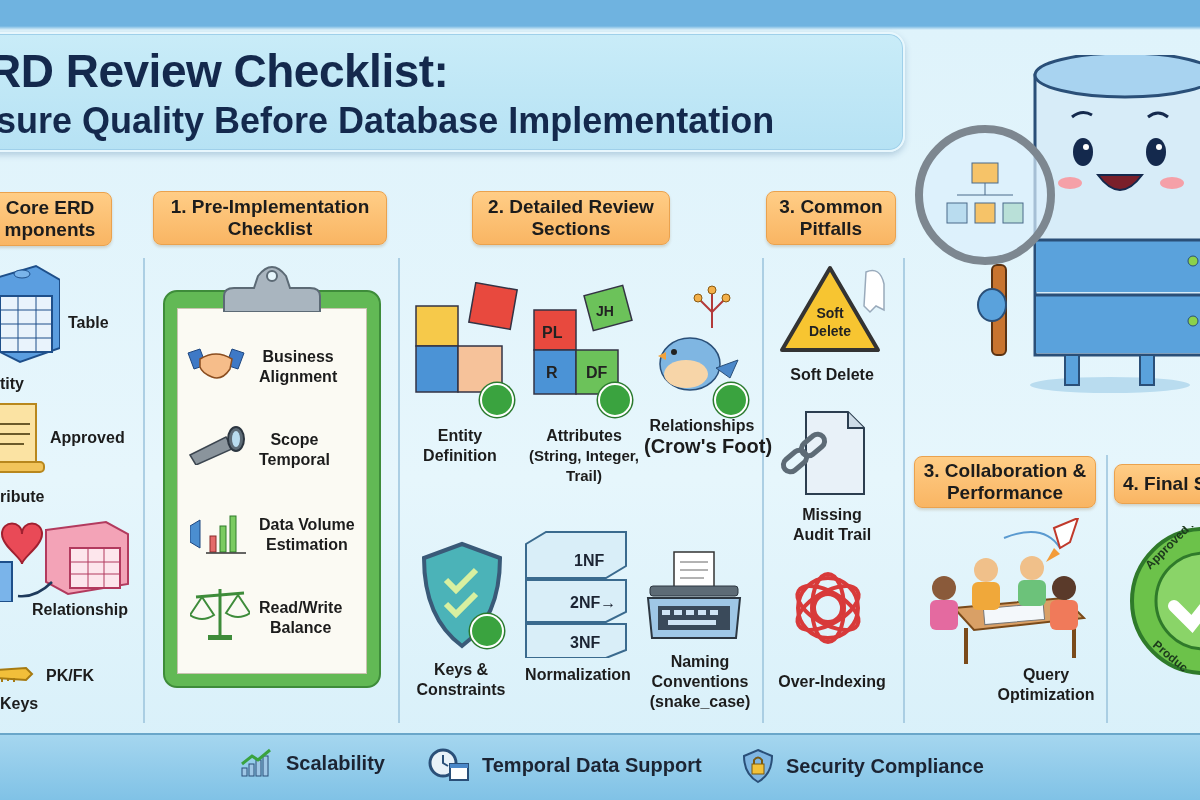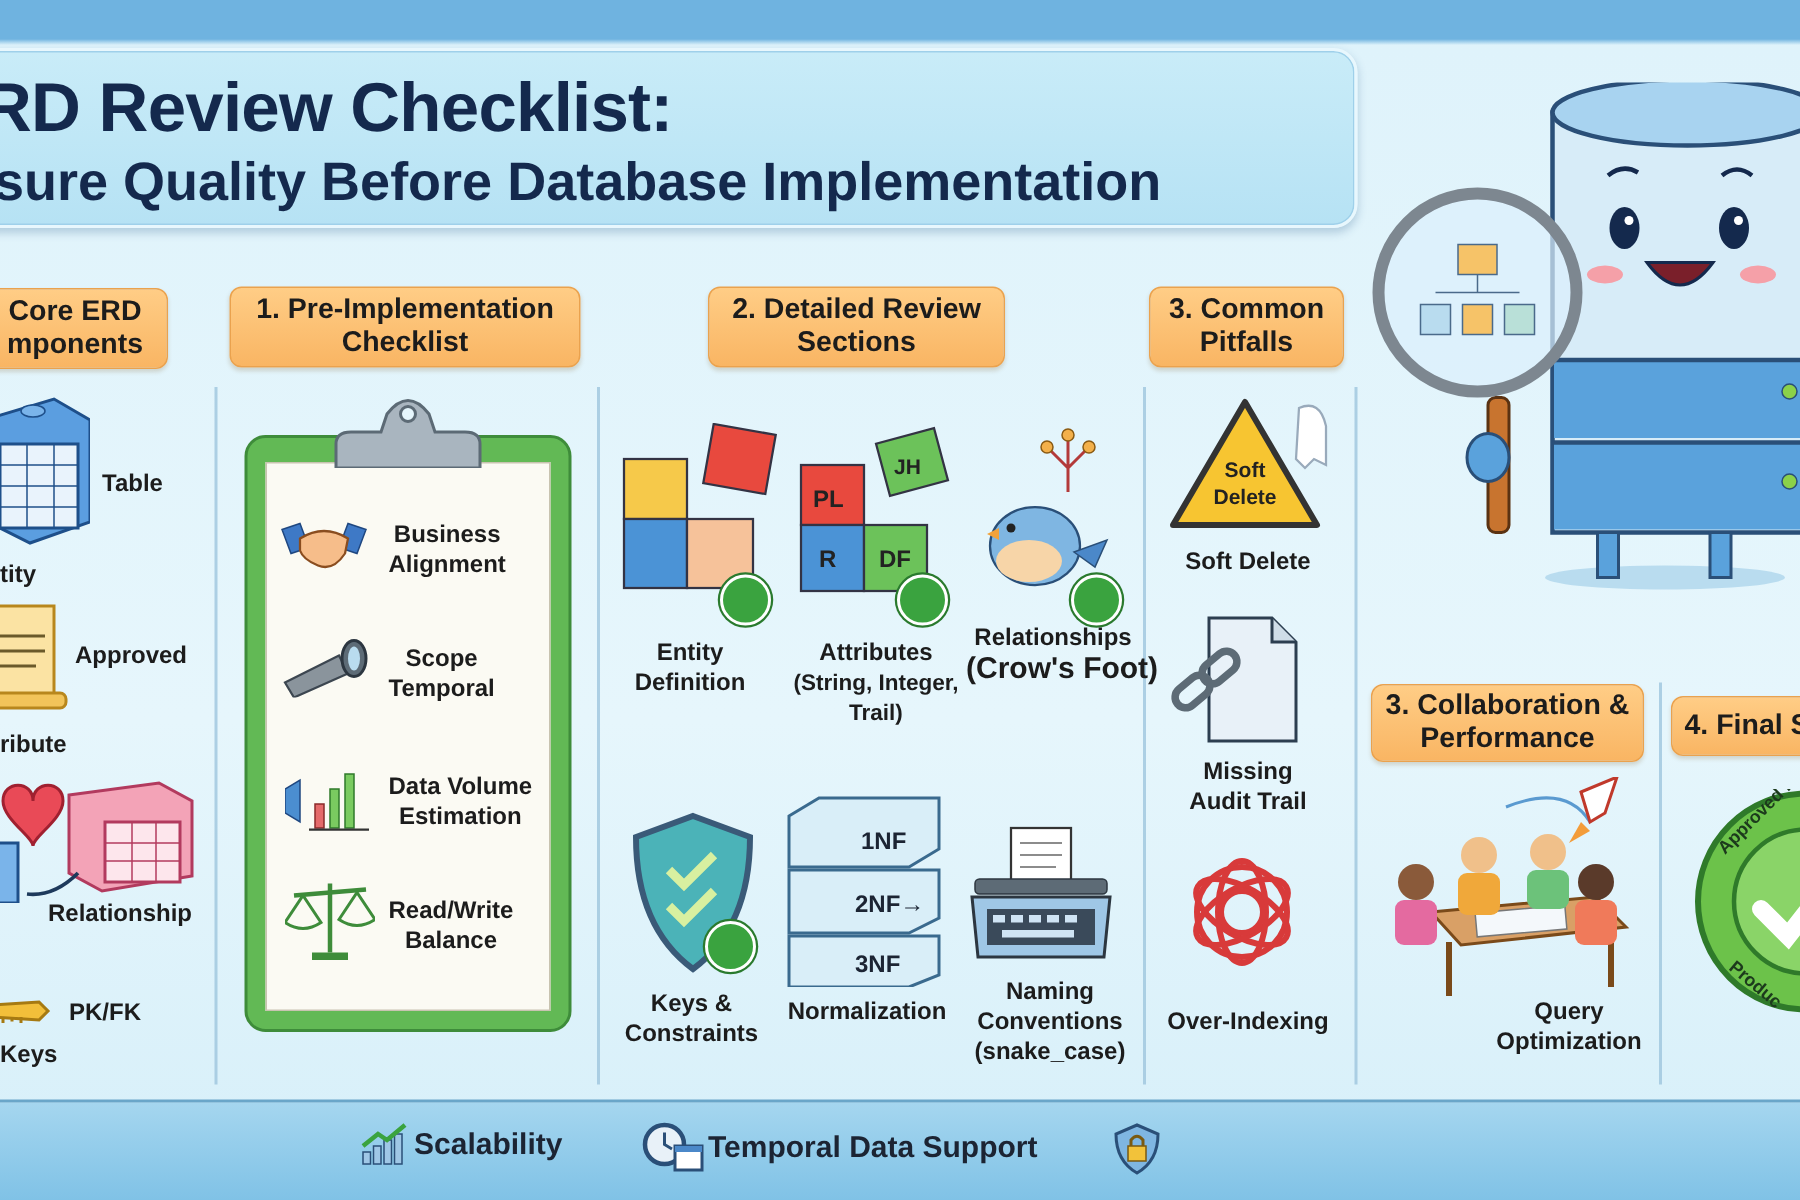--- a/index.html
+++ b/index.html
@@ -55,21 +55,21 @@
     background: #fbfaf3; border: 1px solid #c8c3b0;
   }
   .clip {
     position: absolute; left: 214px; top: 262px; width: 116px; height: 50px;
   }
   .footer {
     position: absolute; left: 0; top: 733px; width: 1200px; height: 67px;
     background: linear-gradient(180deg, #a5d6ef, #80c2e6);
     border-top: 2px solid #6aa6c9;
   }
-  .footer-item { position: absolute; top: 748px; display: flex; align-items: center; gap: 2px; }
+  .footer-item { position: absolute; top: 748px; display: flex; align-items: center; gap: 12px; }
   .footer-item span.txt { font-weight: bold; font-size: 20px; color: #1c2433; }
   .check-badge {
     position: absolute; width: 34px; height: 34px; border-radius: 50%;
     background: #3aa33f; border: 2px solid #fff; box-shadow: 0 0 0 1.5px #2a7a2e;
   }
 </style>
 </head>
 <body>
 
 <div class="title-box"></div>
@@ -414,13 +414,14 @@
     <rect x="22" y="16" width="18" height="4" fill="#4b88c9"></rect>
   </svg>
   <span class="txt">Temporal Data Support</span>
 </div>
 <div class="footer-item" style="left:742px">
   <svg width="32" height="36" viewBox="0 0 32 36">
     <path d="M16 2 L30 8 Q30 26 16 34 Q2 26 2 8 Z" fill="#7fb6e2" stroke="#2a4f78" stroke-width="2"></path>
     <rect x="10" y="16" width="12" height="10" fill="#f2c23a" stroke="#7a5a12"></rect>
     <path d="M12 16 L12 12 Q16 7 20 12 L20 16" stroke="#7a5a12" stroke-width="2" fill="none"></path>
   </svg>
+  <span class="txt">Security Compliance</span>
 </div>
 
 </body></html>

